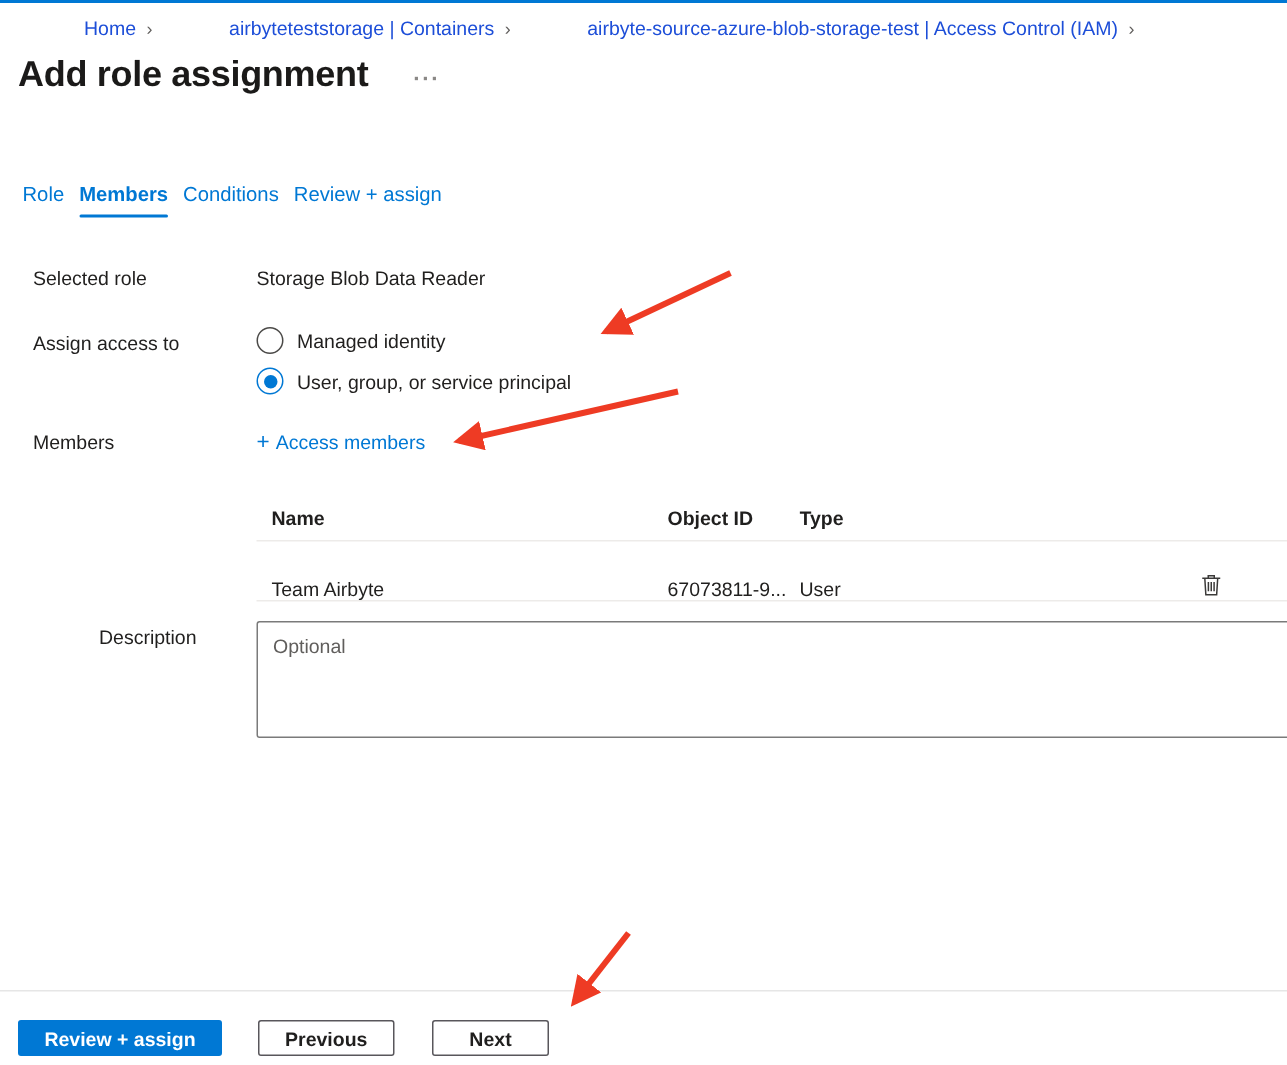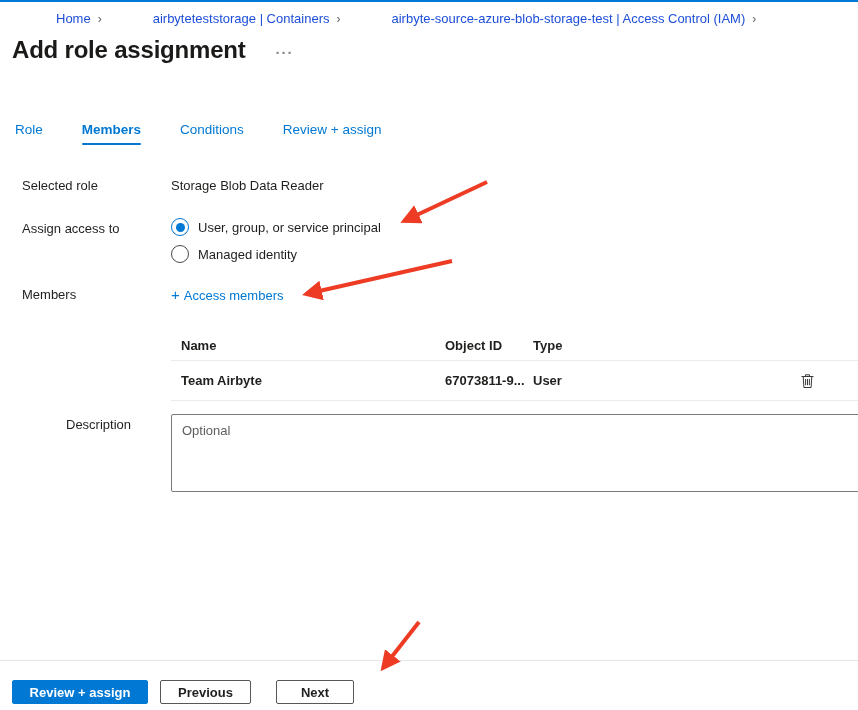--- a/index.html
+++ b/index.html
@@ -32,21 +32,21 @@
   .page-title { font-size: 24px; font-weight: 700; color: #1b1a19; letter-spacing: -0.2px; }
   .more-options {
     margin-left: 30px; margin-top: 4px;
     color: #8a8886; font-size: 15px; font-weight: 700; letter-spacing: 1px;
     background: none; border: none; cursor: pointer; line-height: 1;
     font-family: "Liberation Sans", sans-serif;
   }
   
   .tabs {
     position: absolute; left: 15px; top: 122px;
-    display: flex; gap: 39px;
+    display: flex; gap: 10px;
   }
   .tab {
     color: #0078d4; font-size: 13.5px; padding-bottom: 8px;
     cursor: pointer; position: relative; background: none; border: none;
     font-family: "Liberation Sans", sans-serif;
   }
   .tab.active { font-weight: 700; }
   .tab.active::after {
     content: ""; position: absolute; left: 0; right: 0; bottom: 0;
     height: 2.5px; background: #0078d4; border-radius: 1px;
@@ -72,22 +72,22 @@
     font-family: "Liberation Sans", sans-serif; padding: 0;
   }
   .link-button .plus { font-size: 15px; margin-right: 4px; }
   
   .members-table { position: absolute; left: 171px; top: 330px; width: 687px; }
   .mt-header {
     display: flex; align-items: center; height: 31px;
     border-bottom: 1px solid #edebe9; font-weight: 700; font-size: 13px;
   }
   .mt-row {
-    display: flex; align-items: center; height: 40px;
-    border-bottom: 1px solid #edebe9; font-size: 13px; font-weight: bold;
+    display: flex; align-items: flex-end; height: 40px;
+    border-bottom: 1px solid #edebe9; font-size: 13px;
   }
   .col-name { width: 274px; padding-left: 10px; overflow: hidden; white-space: nowrap; }
   .col-objectid { width: 88px; overflow: hidden; white-space: nowrap; }
   .col-type { width: 170px; overflow: hidden; white-space: nowrap; }
   .col-actions { flex: 1; display: flex; justify-content: flex-end; padding-right: 41px; }
   .icon-button { background: none; border: none; cursor: pointer; padding: 2px; line-height: 0; }
   
   .description-textarea {
     position: absolute; left: 171px; top: 414px; width: 700px; height: 78px;
     border: 1px solid #7a7a7a; border-radius: 2px;
@@ -102,21 +102,21 @@
     height: 24px; font-size: 13px; font-weight: 700; border-radius: 2px;
     display: inline-flex; align-items: center; justify-content: center;
     cursor: pointer; font-family: "Liberation Sans", sans-serif;
   }
   .btn-primary {
     width: 136px; background: #0078d4; color: #ffffff; border: 1px solid #0078d4;
   }
   .btn-secondary {
     background: #ffffff; color: #201f1e; border: 1px solid #58565b;
   }
-  .btn-previous { width: 91px; margin-left: 12px; }
+  .btn-previous { width: 91px; margin-left: 24px; }
   .btn-next { width: 78px; margin-left: 25px; }
   
   .annotation-layer {
     position: absolute; left: 0; top: 0; width: 858px; height: 710px;
     pointer-events: none;
   }
 </style>
 </head>
 <body>
 
@@ -142,26 +142,26 @@
   <button class="tab">Conditions</button>
   <button class="tab">Review + assign</button>
 </div>
 
 <div class="form-label" style="top:178px;">Selected role</div>
 <div class="form-value" style="top:178px;">Storage Blob Data Reader</div>
 
 <div class="form-label" style="top:221px;">Assign access to</div>
 <div class="radio-group">
   <div class="radio-option">
+    <span class="radio-circle"></span>
+    <span>Managed identity</span>
+  </div>
+  <div class="radio-option">
     <span class="radio-circle selected"></span>
     <span>User, group, or service principal</span>
-  </div>
-  <div class="radio-option">
-    <span class="radio-circle"></span>
-    <span>Managed identity</span>
   </div>
 </div>
 
 <div class="form-label" style="top:287px;">Members</div>
 <button class="link-button" style="position:absolute; left:171px; top:286px;"><span class="plus">+</span><span>Access members</span></button>
 
 <div class="members-table">
   <div class="mt-header">
     <div class="col-name">Name</div>
     <div class="col-objectid">Object ID</div>

